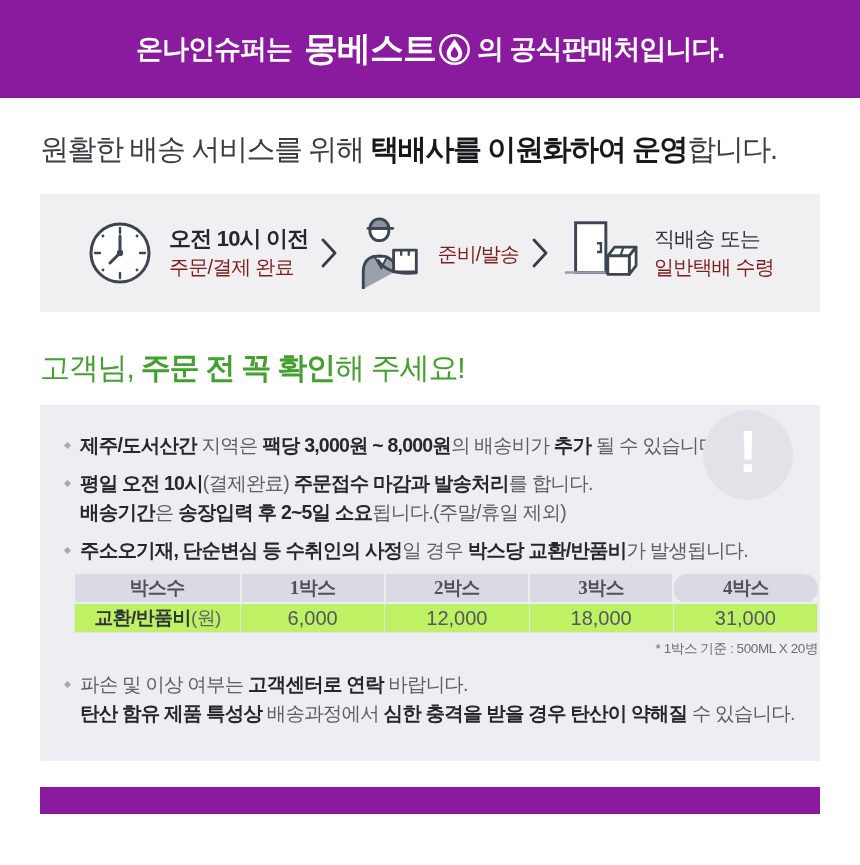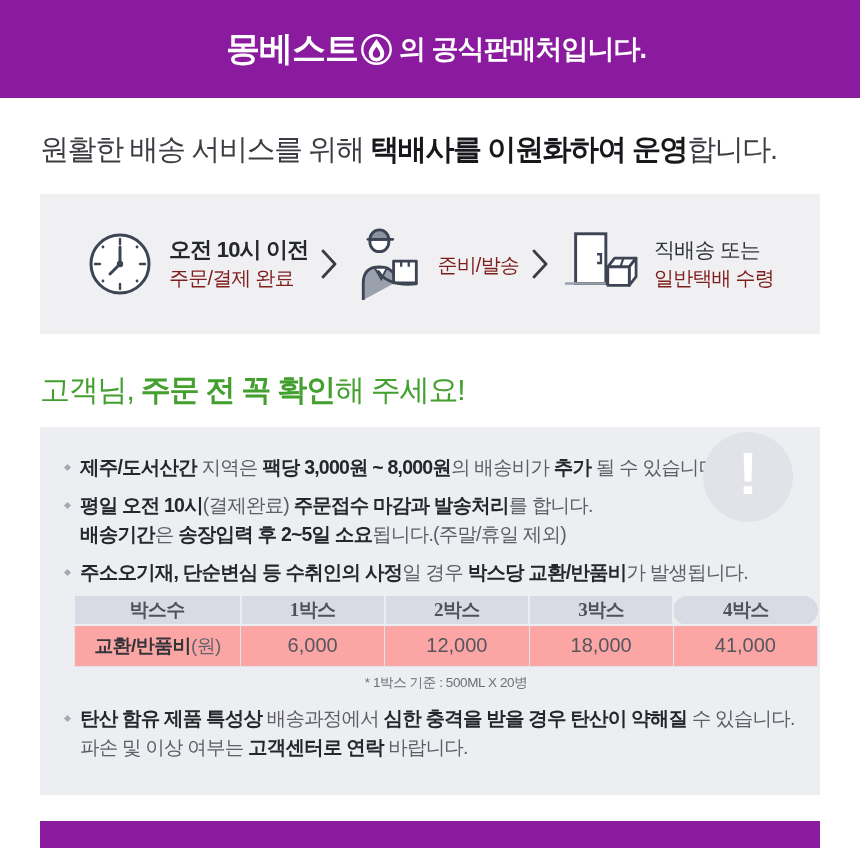--- a/index.html
+++ b/index.html
@@ -25,21 +25,21 @@
 
   
   .intro {
     margin:34px 40px 0; font-size:29px; line-height:34px;
     color:#3c3d42; letter-spacing:-1.4px; white-space:nowrap;
   }
   .intro .b { color:#18181c; font-weight:800; }
 
   
   .steps {
-    margin:28px 40px 0; width:780px; height:140px;
+    margin:28px 40px 0; width:780px; height:118px;
     background:#f0f0f2;
     display:flex; align-items:center; justify-content:space-between;
     padding:0 46px;
   }
   .step { display:flex; align-items:center; gap:15px; }
   .step-icon { flex:none; display:block; }
   .step-text { letter-spacing:-0.8px; }
   .step-text .l1 { font-size:21px; color:#2e333d; line-height:26px; }
   .step-text .l1.strong { font-weight:800; font-size:22px; color:#24272e; }
   .step-text .l2 { font-size:20px; color:#7f1d1d; line-height:26px; margin-top:2px; }
@@ -83,43 +83,44 @@
     margin:6px 0 0 12px; width:744px;
   }
   .fee-table th {
     background:#d9dae3; height:28px;
     font-size:19px; font-weight:700; color:#50515a; letter-spacing:-0.6px;
     border-right:2px solid #edeef2;
     font-family:Liberation Serif, serif;
   }
   .fee-table th:last-child { border-right:none;border-radius:20px; }
   .fee-table td {
-    background:#fca5a5; height:41px; text-align:center;
+    background:#bef264; height:29px; text-align:center;
     font-size:20px; color:#55565e;
     border:1px solid #e2e3ea; border-top:2px solid #edeef2;
   }
   .fee-table td.label-cell { font-size:19px; letter-spacing:-0.6px; }
   .fee-table td.label-cell .b { font-weight:700; color:#33343a; }
   .fee-table td.label-cell .n { color:#64656c; }
   .fee-table col.c0 { width:166px; }
 
   .footnote {
-    width:744px; margin:7px 0 0 12px; text-align:center;
+    width:744px; margin:7px 0 0 12px; text-align:right;
     font-size:13.5px; color:#6d6e75; letter-spacing:-0.4px;
   }
 
   .bullet-list.second { margin-top:12px; }
 
   
   .bottom-bar { margin:26px 40px 0; width:780px; height:27px; background:#8a1b9e; }
 </style>
 </head>
 <body>
 
 <div class="top-banner">
+  <span class="banner-prefix">온나인슈퍼는</span>
   <span class="banner-group">
     <span class="banner-brand">몽베스트</span>
     <svg class="banner-logo" viewBox="0 0 36 36">
       <circle cx="18" cy="18" r="15.5" fill="none" stroke="#ffffff" stroke-width="2.6"></circle>
       <path d="M18 6.5 C 13.5 13.5, 9.5 17.5, 9.5 22.5 a8.5 8.5 0 0 0 17 0 C 26.5 17.5, 22.5 13.5, 18 6.5 Z" fill="#ffffff"></path>
       <path d="M18 15 c -2.6 3.6 -4.1 5.6 -4.1 8 a4.1 4.1 0 0 0 8.2 0 c 0 -2.4 -1.5 -4.4 -4.1 -8 Z" fill="#8a1b9e"></path>
     </svg>
   </span>
   <span class="banner-suffix">의 공식판매처입니다.</span>
 </div>
@@ -239,31 +240,31 @@
           <th>3박스</th>
           <th>4박스</th>
         </tr>
       </thead>
     <tbody>
         <tr>
           <td class="label-cell"><span class="b">교환/반품비</span><span class="n">(원)</span></td>
           <td>6,000</td>
           <td>12,000</td>
           <td>18,000</td>
-          <td>41,000</td>
+          <td>31,000</td>
         </tr>
       </tbody>
   </table>
 
   <div class="footnote">* 1박스 기준 : 500ML X 20병</div>
 
   <ul class="bullet-list second">
       <li class="bullet-item">
         <span class="bullet-dot"></span>
         <div class="bullet-content">
+          <div class="bullet-line"><span>파손 및 이상 여부는 </span><span class="b">고객센터로 연락</span><span> 바랍니다.</span></div>
           <div class="bullet-line"><span class="b">탄산 함유 제품 특성상</span><span> 배송과정에서 </span><span class="b">심한 충격을 받을 경우 탄산이 약해질</span><span> 수 있습니다.</span></div>
-          <div class="bullet-line"><span>파손 및 이상 여부는 </span><span class="b">고객센터로 연락</span><span> 바랍니다.</span></div>
         </div>
       </li>
     </ul>
 </div>
 
 <div class="bottom-bar"></div>
 
 </body></html>

